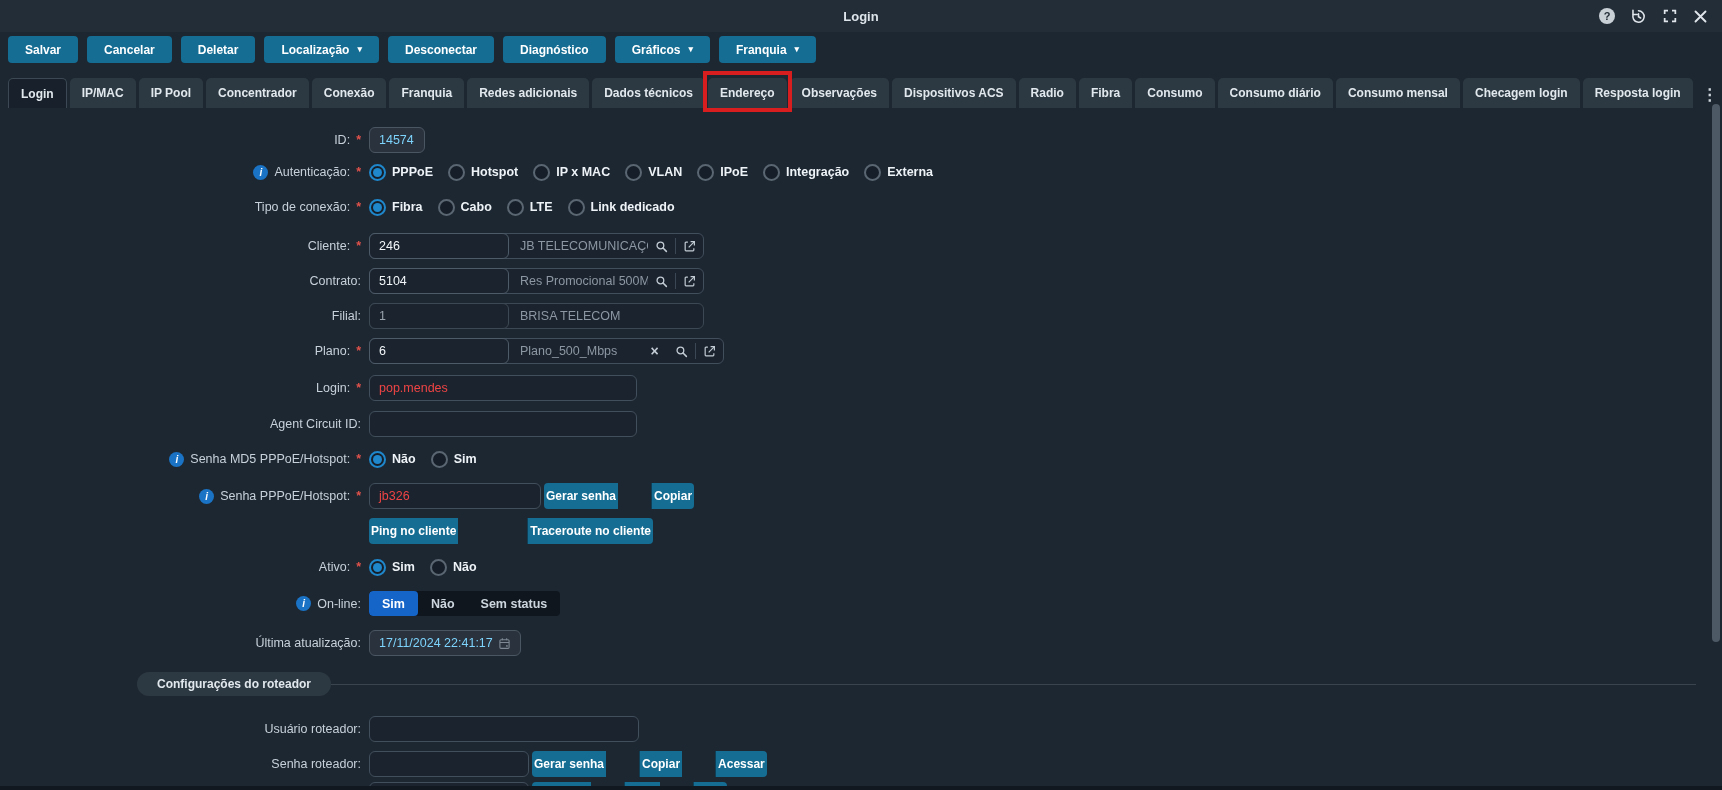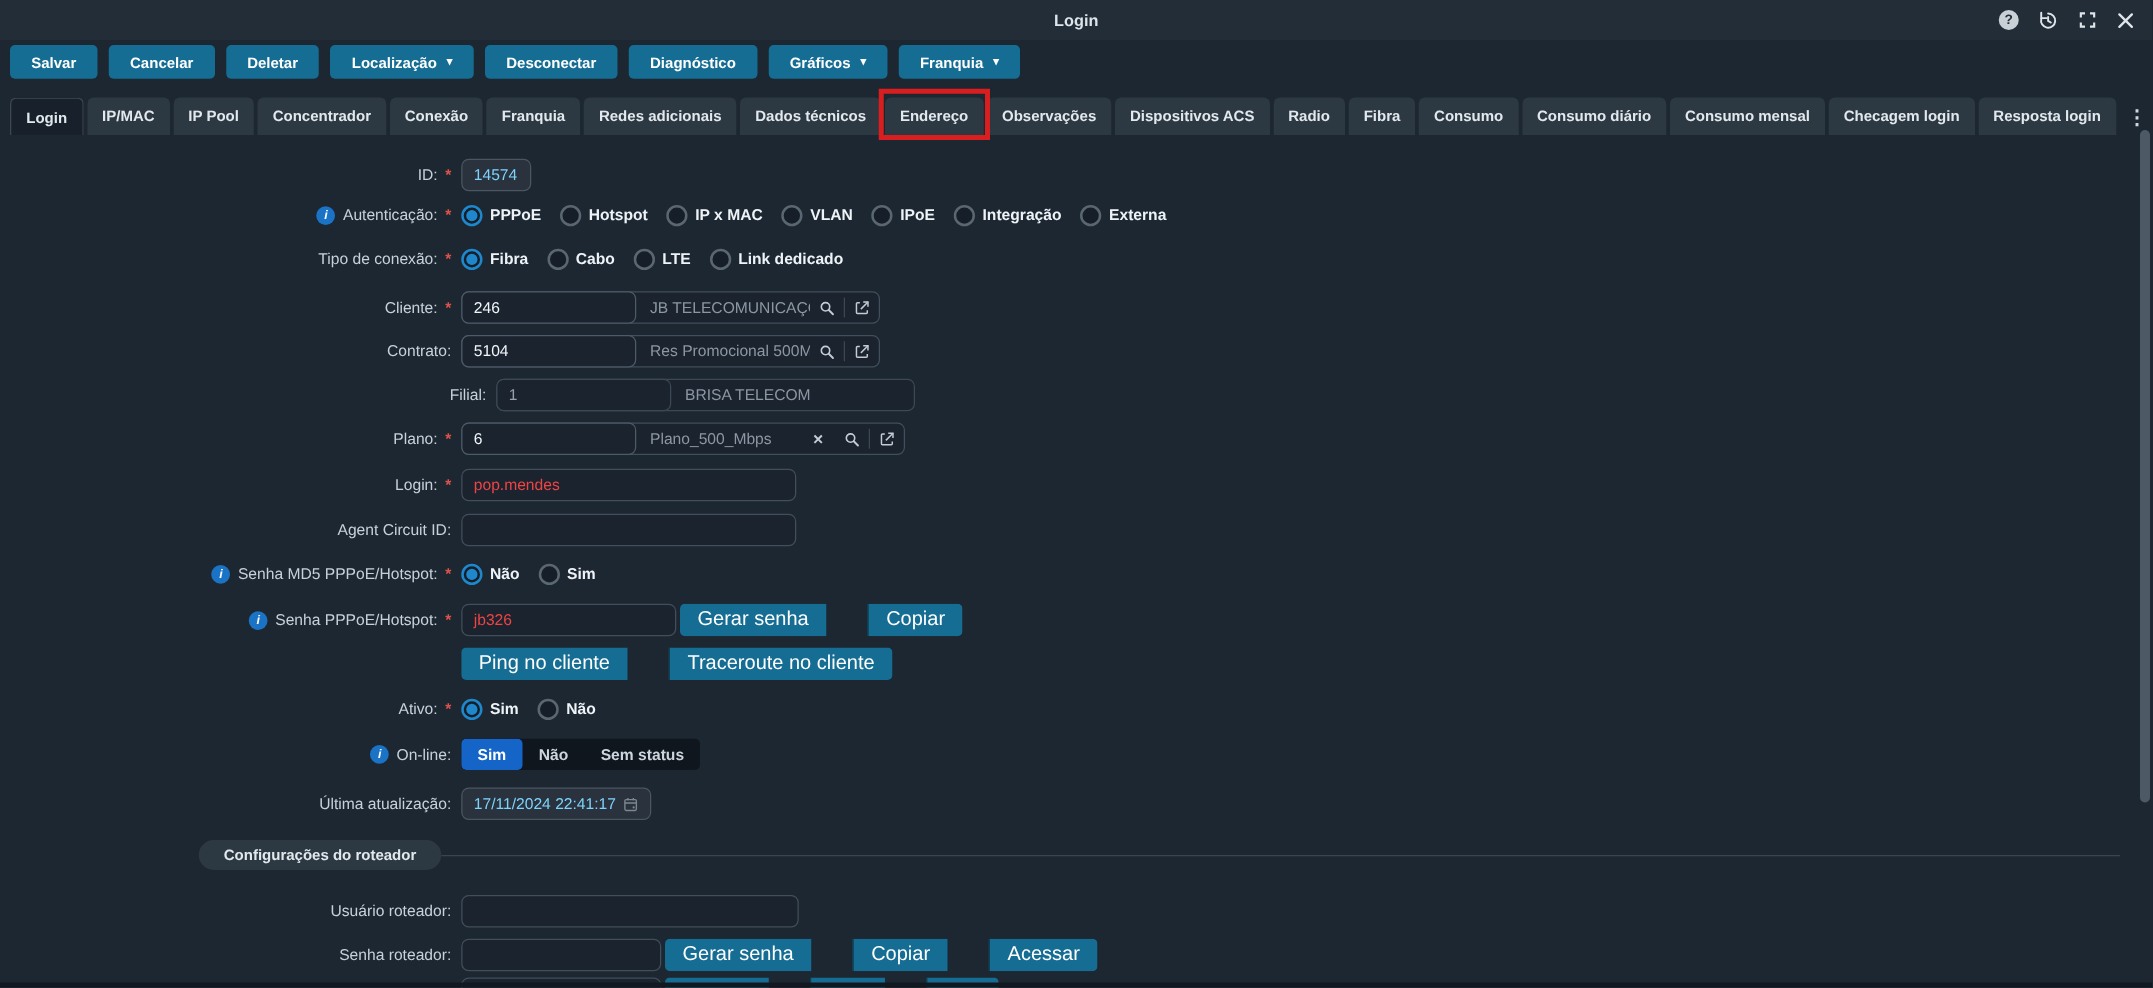--- a/index.html
+++ b/index.html
@@ -46,29 +46,29 @@
   .lookup .icon-btn{width:27px;flex:none;display:flex;align-items:center;justify-content:center;color:#c3ccd4;cursor:pointer;}
   .lookup .sep{width:1px;background:#3b4754;margin:4px 0;flex:none;}
   .lookup.disabled{border-color:#3c4854;}
   .lookup.disabled .code{border-color:#3c4854;color:#98a2ad;}
   .clear-x{font-size:14px;font-weight:700;}
   .radio-item{display:flex;align-items:center;gap:6px;margin-right:15px;color:#eef3f7;font-size:12.5px;font-weight:700;cursor:pointer;}
   .radio{width:17px;height:17px;flex:none;border-radius:50%;border:2px solid #5a6671;box-sizing:border-box;position:relative;background:#161f29;}
   .radio.sel{border-color:#1f87cb;}
   .radio.sel::after{content:"";position:absolute;inset:2px;border-radius:50%;background:#1f87cb;}
   .btn-group{display:flex;margin-left:3px;border-radius:4px;overflow:hidden;}
-  .sbtn{background:#156d93;color:#fff;height:26px;font-size:16px;font-weight:400;padding:0 14px;
+  .sbtn{background:#156d93;color:#fff;height:26px;font-size:12px;font-weight:700;padding:0 2px;
         display:flex;align-items:center;cursor:pointer;white-space:nowrap;}
   .sbtn + .sbtn{border-left:1px solid rgba(10,26,36,.55);margin-left:33px;}
-  .btn-group.standalone{margin-left:0;}
+  .btn-group.standalone{margin-left:0;gap:36px;}
   .seg{display:flex;background:#10161d;border-radius:4px;overflow:hidden;height:25px;}
   .seg-item{padding:0 13px;display:flex;align-items:center;color:#cdd6de;font-size:12.5px;font-weight:600;cursor:pointer;}
   .seg-item.active{background:#1565c8;color:#fff;border-radius:4px;}
   .cal-icon{margin-left:auto;color:#7d8894;display:flex;align-items:center;}
-  .section-row{display:flex;align-items:center;margin:16px 0 20px 0;padding-left:22px;}
+  .section-row{display:flex;align-items:center;margin:16px 0 20px 0;}
   .pill{margin-left:137px;background:#2d3942;border-radius:16px;padding:0 20px;height:24px;display:flex;
         align-items:center;color:#e2e9ee;font-size:12px;font-weight:700;flex:none;cursor:pointer;}
   .rule{flex:1;height:1px;background:#39444f;margin-right:26px;}
   
   .w-id{width:56px;}
   .w-lookup{width:335px;}
   .w-plano{width:355px;}
   .w-login{width:268px;}
   .w-pass{width:172px;}
   .w-user{width:270px;}
@@ -275,21 +275,21 @@
       <div class="icon-btn">
         <svg width="13" height="13" viewBox="0 0 24 24" fill="none" stroke="currentColor" stroke-width="2.2">
             <path d="M9 4H5.5A1.5 1.5 0 0 0 4 5.5v13A1.5 1.5 0 0 0 5.5 20h13a1.5 1.5 0 0 0 1.5-1.5V15"></path>
             <path d="M14 3h7v7"></path>
             <path d="M10.5 13.5L21 3"></path>
           </svg>
       </div>
     </div>
   </div>
 
-  <div class="row" style="padding-left:28px;">
+  <div class="row" style="">
     <div class="lbl">
         <span>Filial:</span>
       </div>
     <div class="lookup disabled w-lookup">
       <div class="code">1</div>
       <div class="desc">BRISA TELECOM</div>
     </div>
   </div>
 
   <div class="row" style="margin-bottom:11px;">

